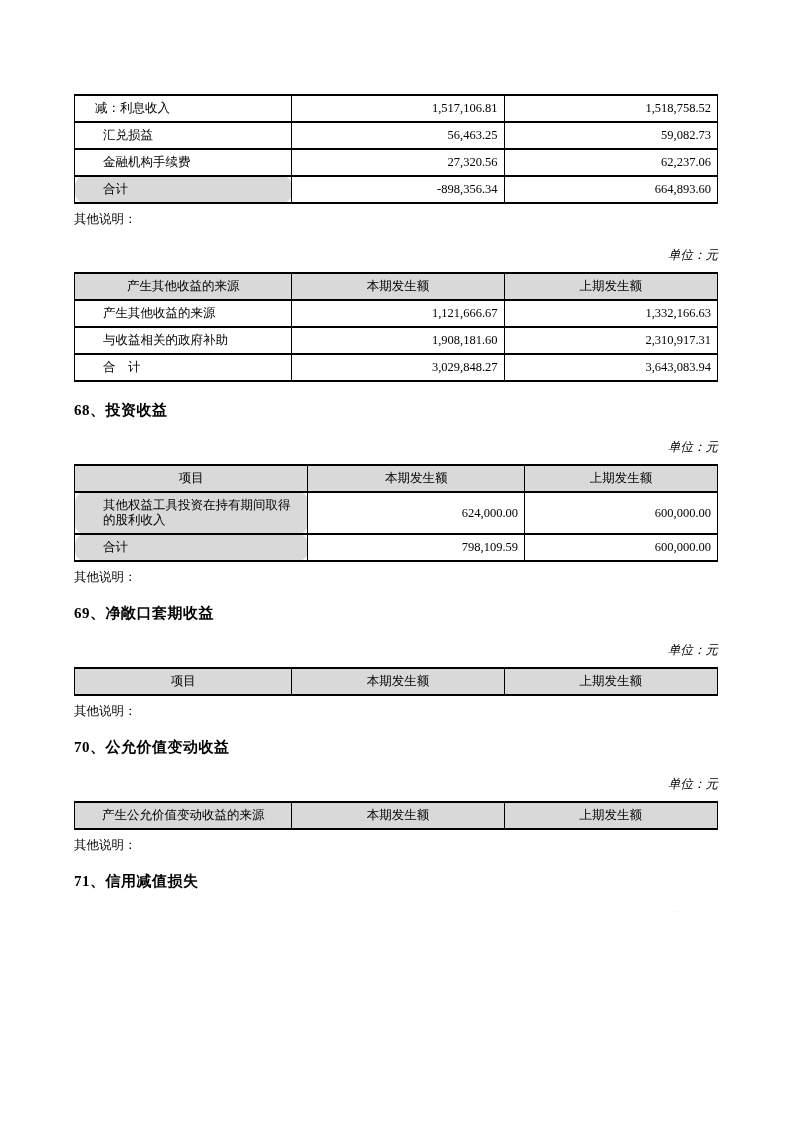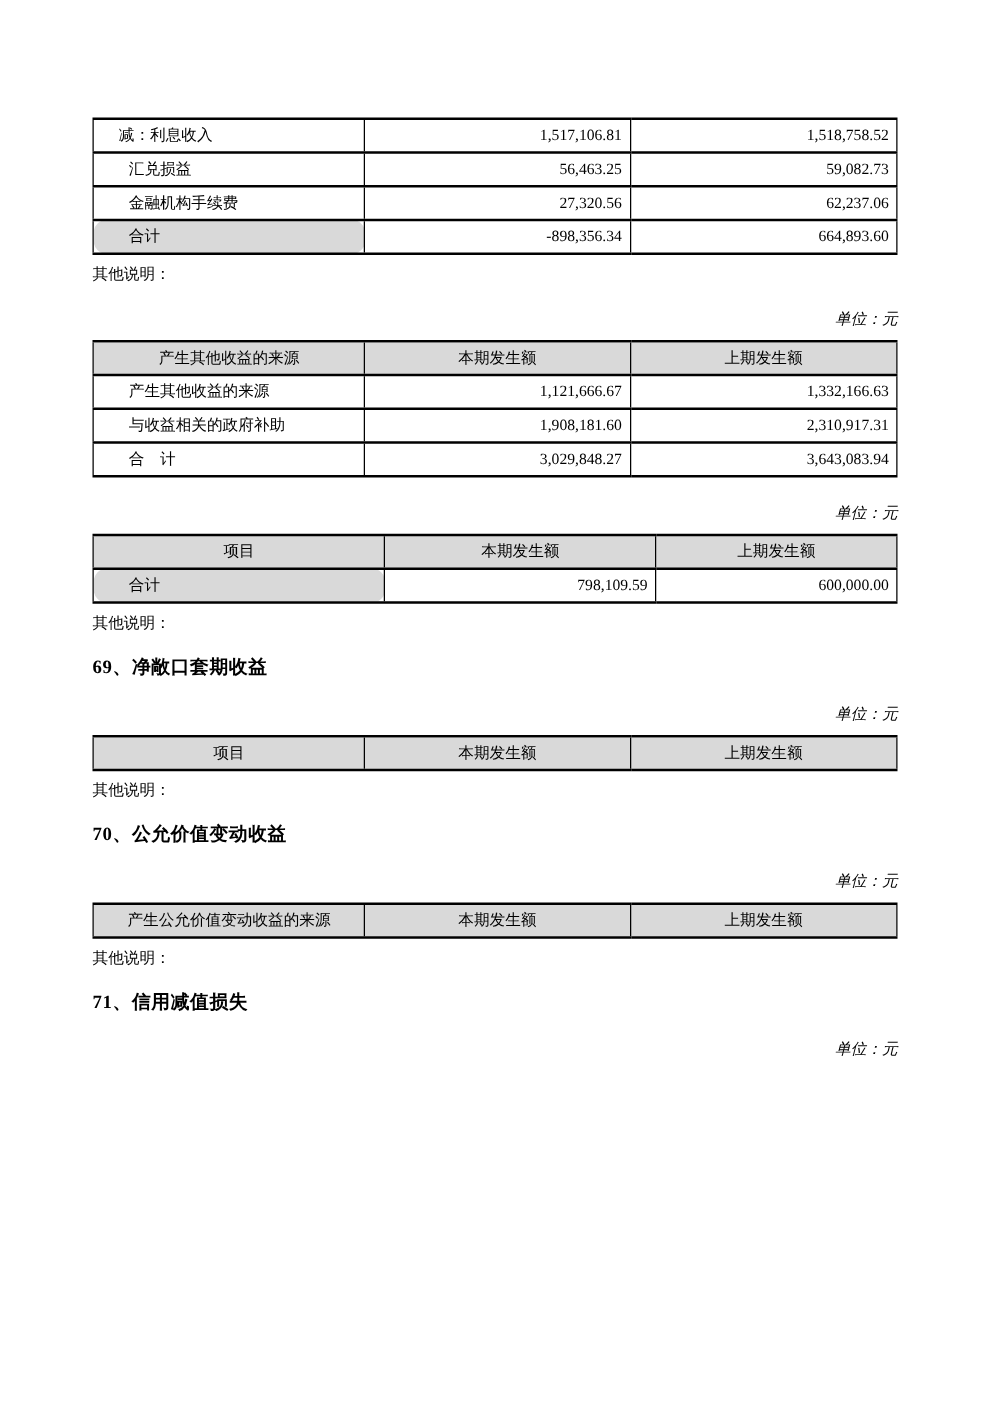--- a/index.html
+++ b/index.html
@@ -129,35 +129,41 @@
         <td class="num">2,310,917.31</td>
       </tr>
       <tr>
         <td class="lbl">合　计</td>
         <td class="num">3,029,848.27</td>
         <td class="num">3,643,083.94</td>
       </tr>
     </tbody>
   </table>
 
+  <div class="sec-heading">68、投资收益</div>
   <div class="unit">单位：元</div>
   <table class="fin-table t-wide">
     <colgroup>
         <col class="c1">
         <col class="c2">
         <col class="c3">
       </colgroup>
     <thead>
       <tr>
         <th>项目</th>
         <th>本期发生额</th>
         <th>上期发生额</th>
       </tr>
     </thead>
     <tbody>
+      <tr>
+        <td class="lbl shaded">其他权益工具投资在持有期间取得的股利收入</td>
+        <td class="num">624,000.00</td>
+        <td class="num">600,000.00</td>
+      </tr>
       <tr>
         <td class="lbl shaded">合计</td>
         <td class="num">798,109.59</td>
         <td class="num">600,000.00</td>
       </tr>
     </tbody>
   </table>
   <div class="notes">其他说明：</div>
 
   <div class="sec-heading">69、净敞口套期收益</div>

